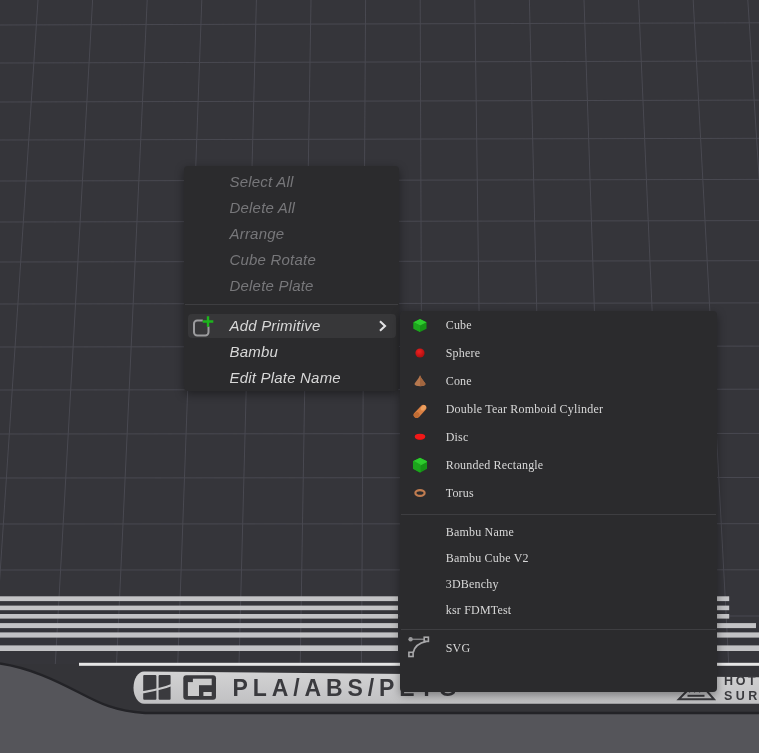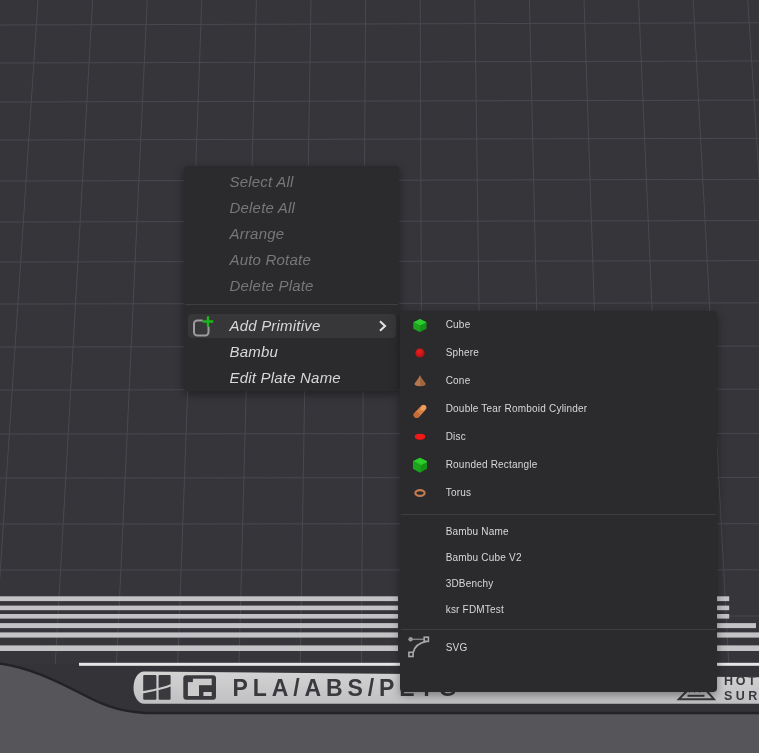--- a/index.html
+++ b/index.html
@@ -7,21 +7,21 @@
        font-family:"Liberation Sans",sans-serif;position:relative;}
   #scene{position:absolute;left:0;top:0;z-index:0;}
   .menu{position:absolute;background:#2b2b2d;border-radius:4px;
         box-shadow:0 3px 10px rgba(0,0,0,0.4);z-index:2;color:#d8d8d8;
         font-size:15px;letter-spacing:0.2px;}
   .mi{height:26px;line-height:26px;white-space:nowrap;}
   .dis{color:#77777a;}
   .sep{height:1px;background:#3e3e41;margin:5px 1px 8px 1px;}
   #mainmenu{left:183.5px;top:166px;width:215.3px;height:225px;box-sizing:border-box;padding-top:3px;}
   #mainmenu .mi{padding-left:46px;font-style:italic;}
-  #submenu{left:399.5px;top:311.4px;width:317.7px;height:381px;box-sizing:border-box;font-size:10px;}
+  #submenu{left:399.5px;top:311.4px;width:317.7px;height:381px;box-sizing:border-box;font-size:12px;font-family:Liberation Serif, serif;}
   #submenu .mi{height:28px;line-height:28px;padding-left:46.2px;position:relative;}
   #submenu .mi2{height:26px;line-height:26px;}
   .hl{position:absolute;background:#373739;border-radius:4px;z-index:1;}
   .lbl{position:relative;z-index:3;}
   .ic{position:absolute;z-index:3;}
   .ics{left:7px;top:0;width:26px;height:28px;}
 </style>
 </head>
 <body>
 <svg id="scene" width="759" height="753" viewBox="0 0 759 753">
@@ -108,21 +108,21 @@
     </g>
     <text x="724" y="685.2" font-size="12.5" font-weight="bold" letter-spacing="2.6" fill="#3a3a3e" font-family="Liberation Sans">HOT</text>
     <text x="724" y="700.2" font-size="12.5" font-weight="bold" letter-spacing="3.4" fill="#3a3a3e" font-family="Liberation Sans">SURF</text>
   </g>
 </svg>
 
 <div id="mainmenu" class="menu">
   <div class="mi dis">Select All</div>
   <div class="mi dis">Delete All</div>
   <div class="mi dis">Arrange</div>
-  <div class="mi dis">Auto Rotate</div>
+  <div class="mi dis">Cube Rotate</div>
   <div class="mi dis">Delete Plate</div>
   <div class="sep"></div>
   <div class="mi" style="position:relative;">
     <div class="hl" style="left:4px;right:2.8px;top:1px;bottom:1px;"></div>
     <svg class="ic" width="26" height="26" viewBox="0 0 26 26" style="left:8px;top:0px;">
       <path d="M 10.8 7.6 H 5.2 A 3.2 3.2 0 0 0 2 10.8 V 19.3 A 3.2 3.2 0 0 0 5.2 22.5 H 13.3 A 3.2 3.2 0 0 0 16.5 19.3 V 13.6" fill="none" stroke="#9c9c9e" stroke-width="2"></path>
       <path d="M 16 3.2 V 13.8 M 10.7 8.5 H 21.3" stroke="#1cb51c" stroke-width="2.4" fill="none"></path>
     </svg>
     <span class="lbl">Add Primitive</span>
     <svg class="ic" width="10" height="26" viewBox="0 0 10 26" style="right:12px;top:0;">

